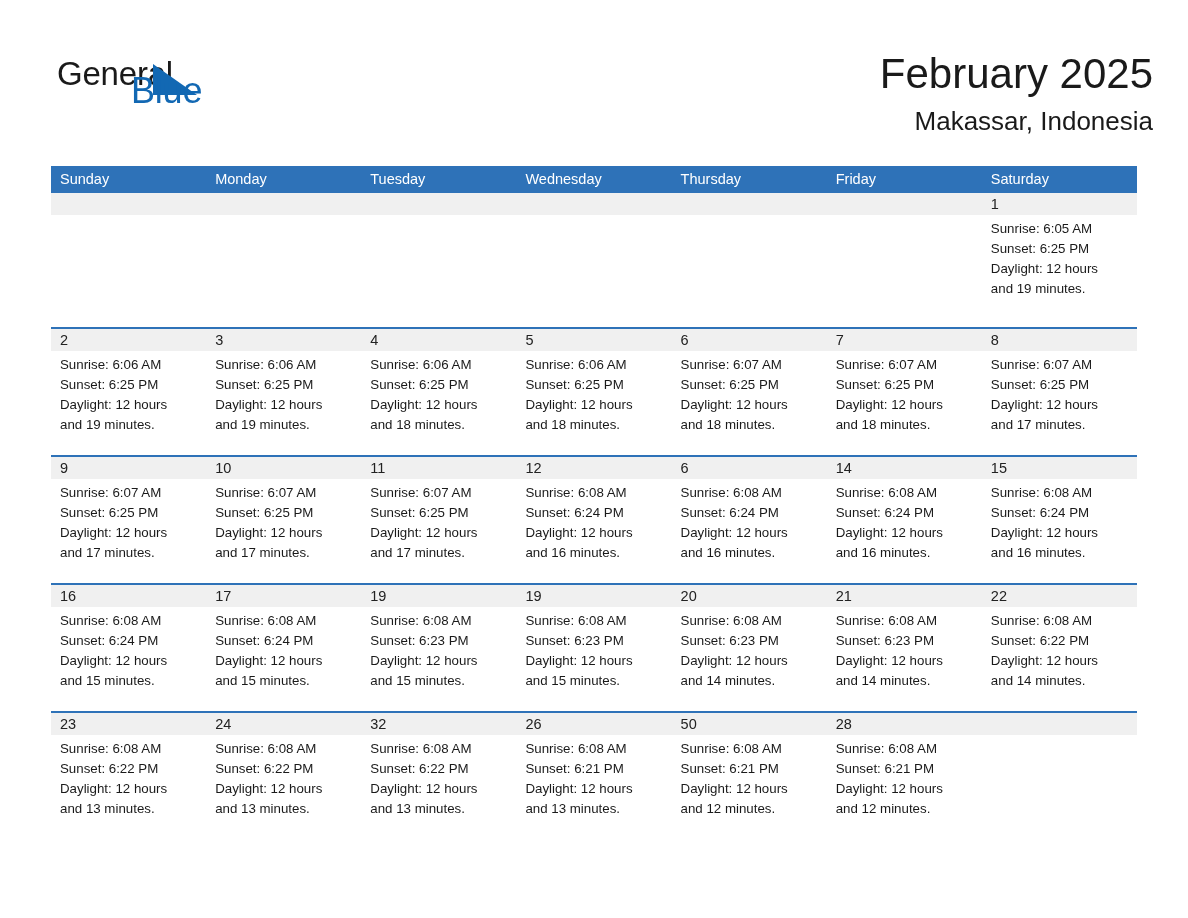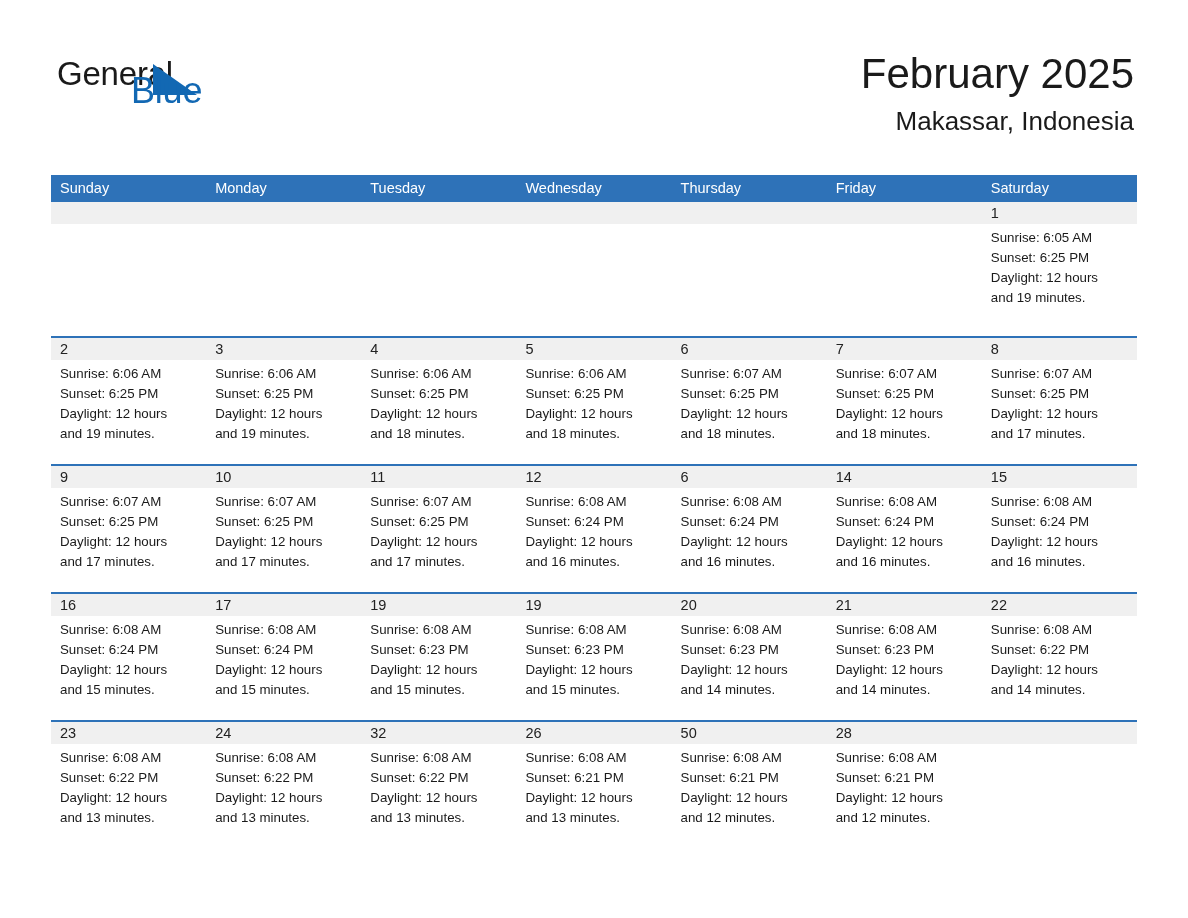--- a/index.html
+++ b/index.html
@@ -46,42 +46,42 @@
   .logo-blue {
     position: absolute;
     left: 74px; top: 15px;
     font-size: 36px;
     color: #1268b3;
     letter-spacing: -0.2px;
     font-family: "Liberation Sans", sans-serif;
   }
   .title-block {
     position: absolute;
-    right: 54px; top: 48px;
+    right: 35px; top: 48px;
     text-align: right;
   }
   .cal-title {
     font-size: 42px;
     font-weight: normal;
     color: #1a1a1a;
     line-height: 52px;
     letter-spacing: 0px;
   }
   .cal-subtitle {
     font-size: 26px;
     font-weight: normal;
     color: #1a1a1a;
     line-height: 34px;
     margin-top: 4px;
   }
 
   
   .calendar {
     position: absolute;
-    left: 51px; top: 175px;
+    left: 51px; top: 166px;
     width: 1086px;
   }
   .weekday-row {
     display: flex;
     background: #2e72b8;
     height: 27px;
   }
   .weekday {
     flex: 1 1 0;
     color: #ffffff;

